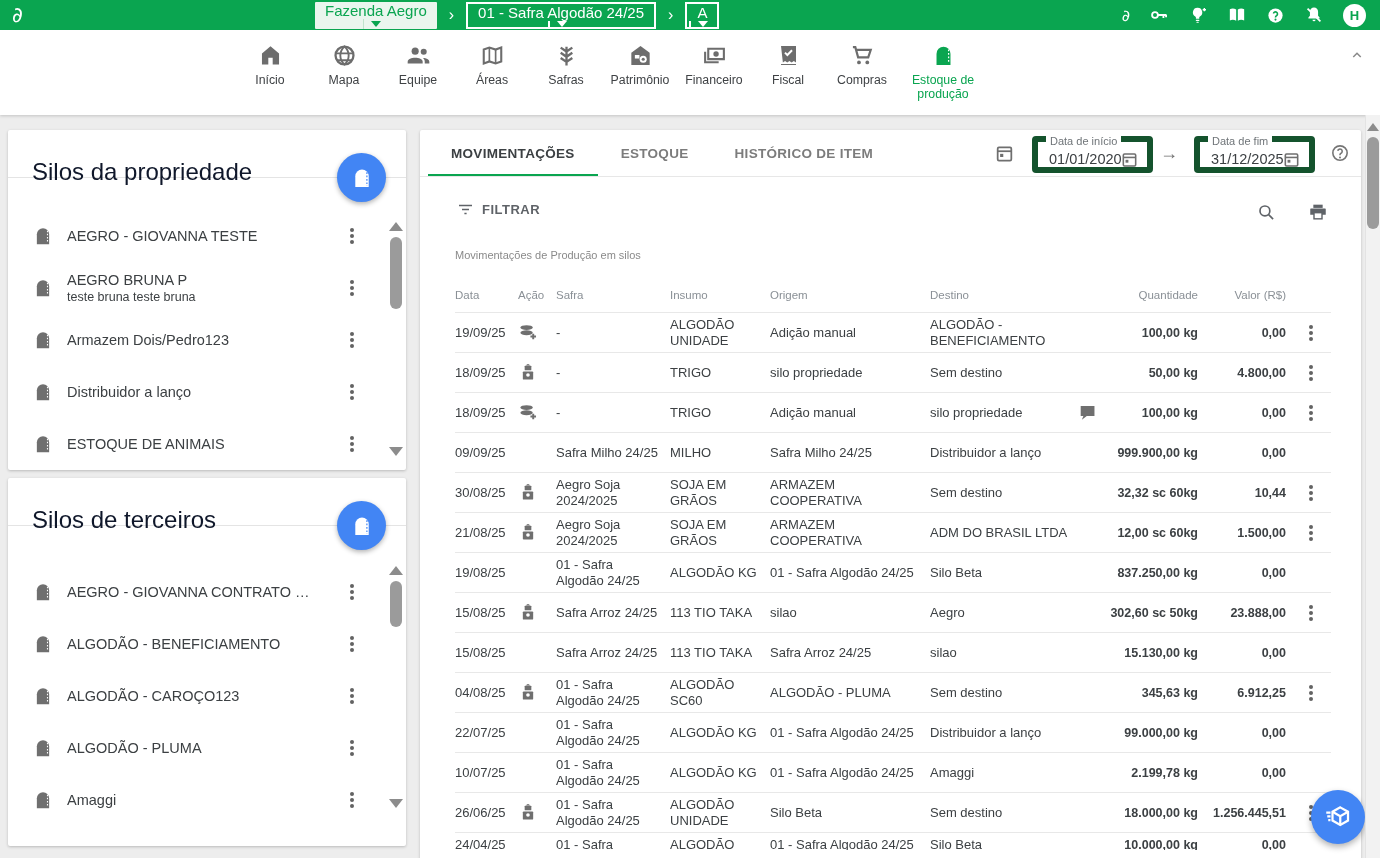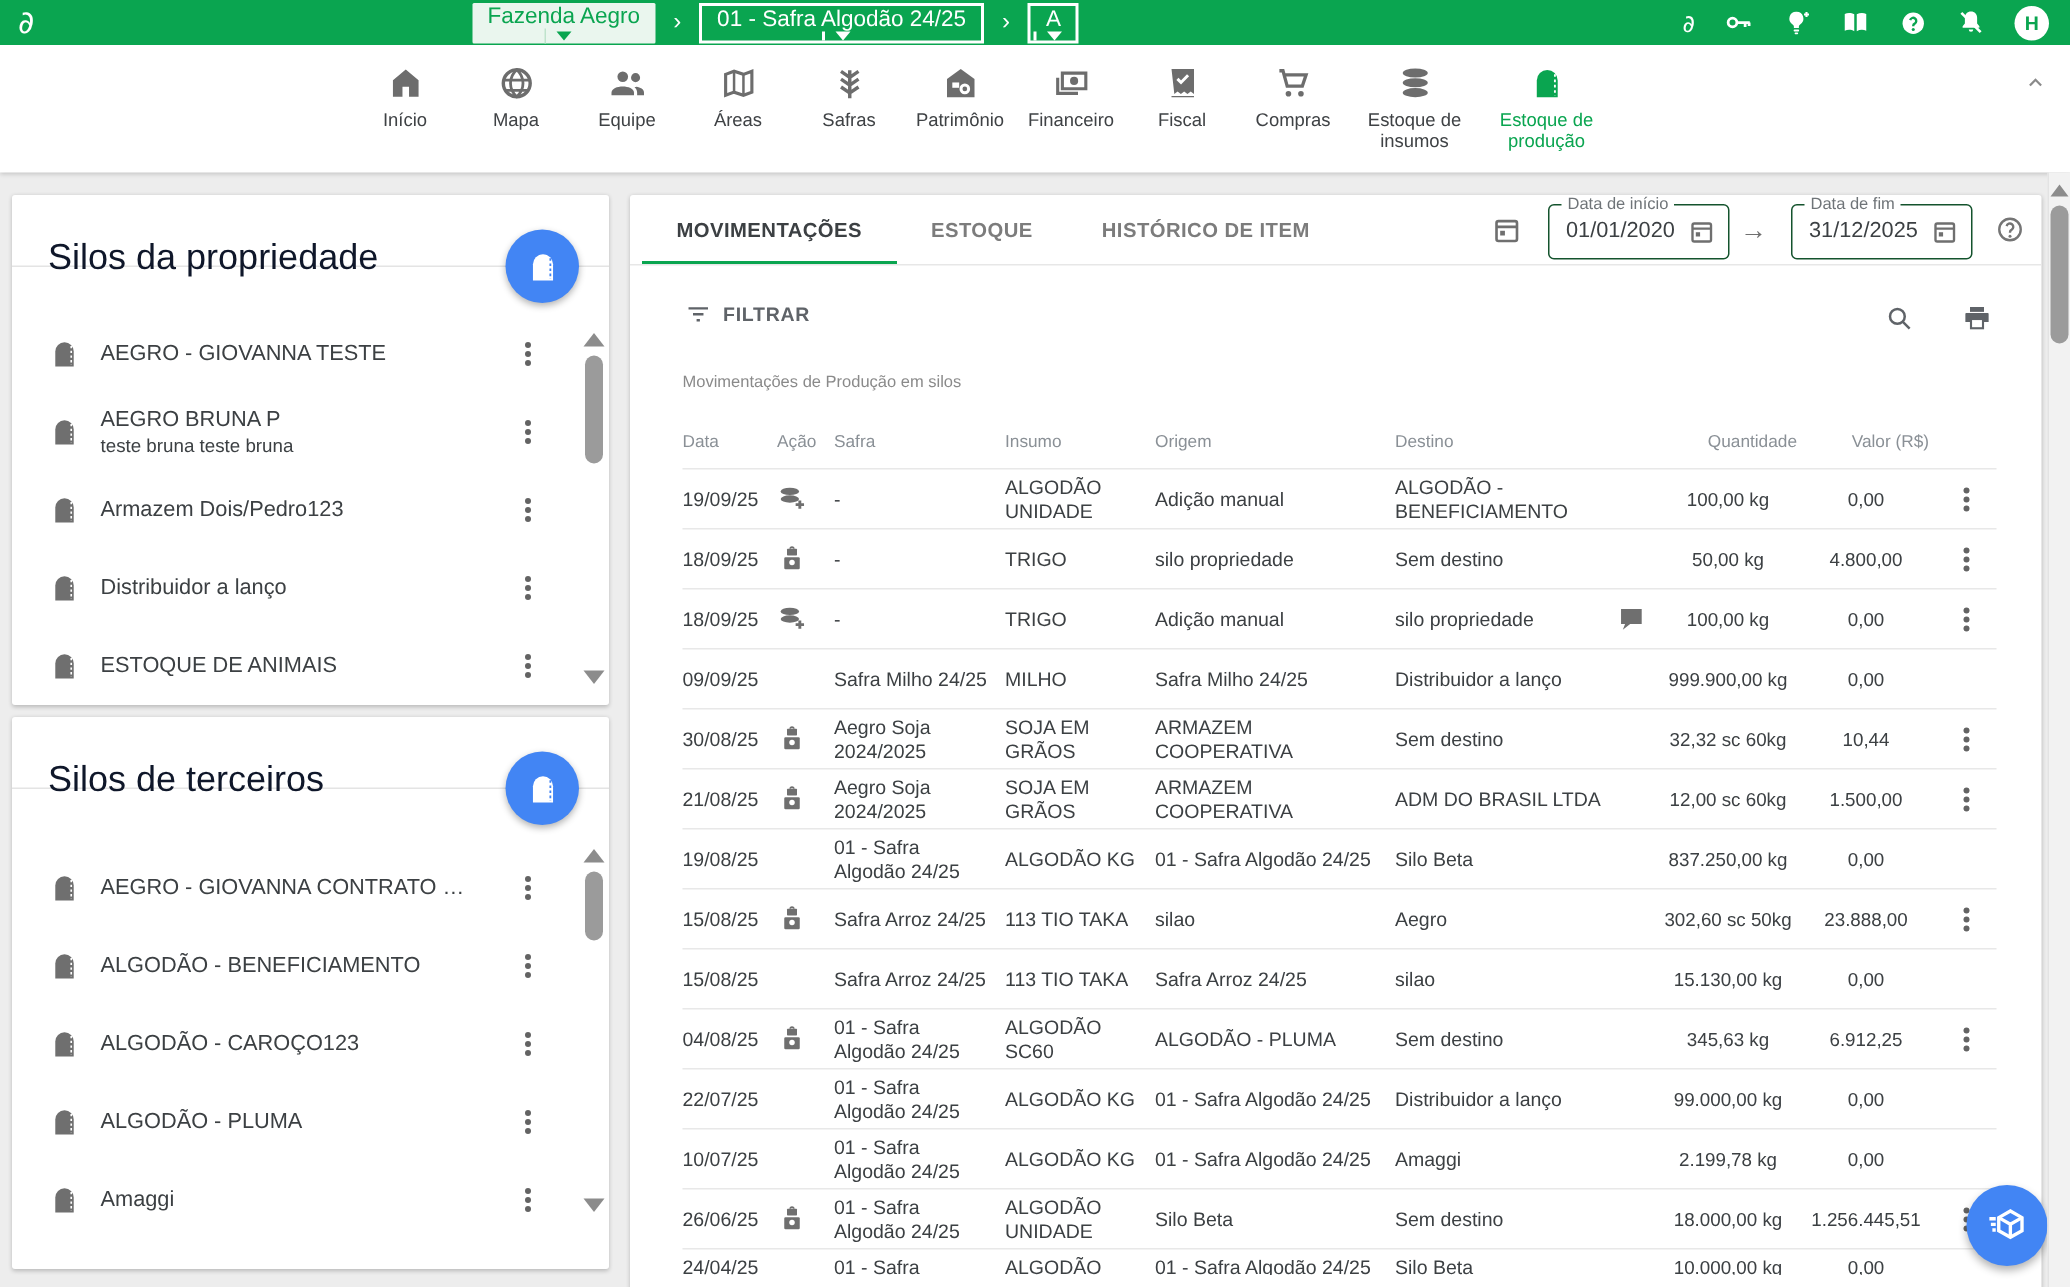--- a/index.html
+++ b/index.html
@@ -55,21 +55,21 @@
   .tri-up { width:0; height:0; border-left:7px solid transparent; border-right:7px solid transparent; border-bottom:9px solid #8c8c8c; margin:0 auto; }
   .tri-down { width:0; height:0; border-left:7px solid transparent; border-right:7px solid transparent; border-top:9px solid #8c8c8c; margin:0 auto; }
   .sb-thumb { width:12px; background:#9b9b9b; border-radius:6px; margin:6px auto 0; }
 
   
   #main-card { left:420px; top:130px; width:941px; height:740px; }
   .tabs { position:relative; height:47px; border-bottom:1px solid #e7e7e7; display:flex; padding-left:8px; }
   .tab { padding:0 23px; line-height:47px; font-size:13.5px; letter-spacing:.3px; font-weight:bold; color:#7c7c7c; cursor:pointer; }
   .tab.active { color:#3c4043; border-bottom:2px solid #0aa550; }
   .cal-solo { position:absolute; left:574px; top:13px; color:#6f6f6f; cursor:pointer; }
-  .datefield { position:absolute; top:6px; width:121px; height:37px; border:1px solid #14532d; border-radius:4px; background:#fff;text-decoration:underline; }
+  .datefield { position:absolute; top:6px; width:121px; height:37px; border:6px solid #14532d; border-radius:4px; background:#fff;text-decoration:underline; }
   .datefield .dlabel { position:absolute; left:8px; top:-7px; background:#fff; padding:0 4px; font-size:11px; color:#6f7478; white-space:nowrap; }
   .datefield .dval { position:absolute; left:11px; top:9px; font-size:14.5px; color:#3c4043; }
   .datefield .ic { position:absolute; right:8px; top:8px; color:#6f6f6f; cursor:pointer; }
   #date-start { left:612px; }
   #date-end { left:774px; }
   .date-arrow { position:absolute; left:740px; top:13px; color:#6f6f6f; font-size:18px; }
   .help-circ { position:absolute; left:910px; top:13px; color:#757575; cursor:pointer; }
 
   .filter-row { position:absolute; left:0; top:62px; width:100%; height:40px; }
   .filter-btn { position:absolute; left:36px; top:8px; display:flex; align-items:center; gap:7px; color:#5f6368; font-size:13px; letter-spacing:.5px; font-weight:bold; cursor:pointer; }
@@ -77,21 +77,21 @@
   #btn-search { left:832px; }
   #btn-print { left:884px; }
 
   .tcaption { position:absolute; left:35px; top:119px; font-size:11px; color:#8a8a8a; }
 
   .tgrid { position:absolute; left:35px; top:148px; width:876px; }
   .trow { display:grid; grid-template-columns:63px 38px 114px 100px 160px 148px 28px 96px 88px 41px; align-items:center; min-height:40px; border-top:1px solid #e8e8e8; }
   .trow.thead { border-top:none; min-height:34px; }
   .thead .c { font-size:11.5px; color:#8a9096; font-weight:normal; }
   .c { font-size:13px; line-height:16px; color:#3c4043; padding-right:8px; }
-  .c.num { text-align:center; font-weight:normal; font-size:12.5px; padding-right:4px; }
+  .c.num { text-align:right; font-weight:bold; font-size:12.5px; padding-right:4px; }
   .thead .c.num { font-weight:normal; font-size:11.5px; text-align:right; }
   .c.acao .ic, .c.flagc .ic { color:#6f6f6f; }
   .c.menu { display:flex; justify-content:center; padding:0; }
   .trow.partial { height:18px; min-height:18px; overflow:hidden; align-items:start; }
   .trow.partial .c { padding-top:4px; }
 
   .fab-lg { position:absolute; left:1311px; top:790px; width:54px; height:54px; border-radius:50%; background:#4285f4; box-shadow:0 3px 6px rgba(0,0,0,.3); display:flex; align-items:center; justify-content:center; z-index:25; cursor:pointer; }
   .fab-lg .ic { color:#fff; }
 
   
@@ -328,26 +328,20 @@
           <use href="#g-receipt"></use>
         </svg>
       <span class="nav-label">Fiscal</span>
     </div>
     <div class="nav-item">
       <svg class="ic" width="25" height="25" viewBox="0 0 24 24">
           <use href="#g-cart"></use>
         </svg>
       <span class="nav-label">Compras</span>
     </div>
-    <div class="nav-item wide">
-      <svg class="ic" width="25" height="25" viewBox="0 0 24 24">
-          <use href="#g-db"></use>
-        </svg>
-      <span class="nav-label">Estoque de insumos</span>
-    </div>
     <div class="nav-item wide active">
       <svg class="ic" width="25" height="25" viewBox="0 0 24 24">
           <use href="#g-silo"></use>
         </svg>
       <span class="nav-label">Estoque de produção</span>
     </div>
   </div>
   <svg class="ic nav-collapse" width="18" height="18" viewBox="0 0 24 24">
       <use href="#g-chevup"></use>
     </svg>

